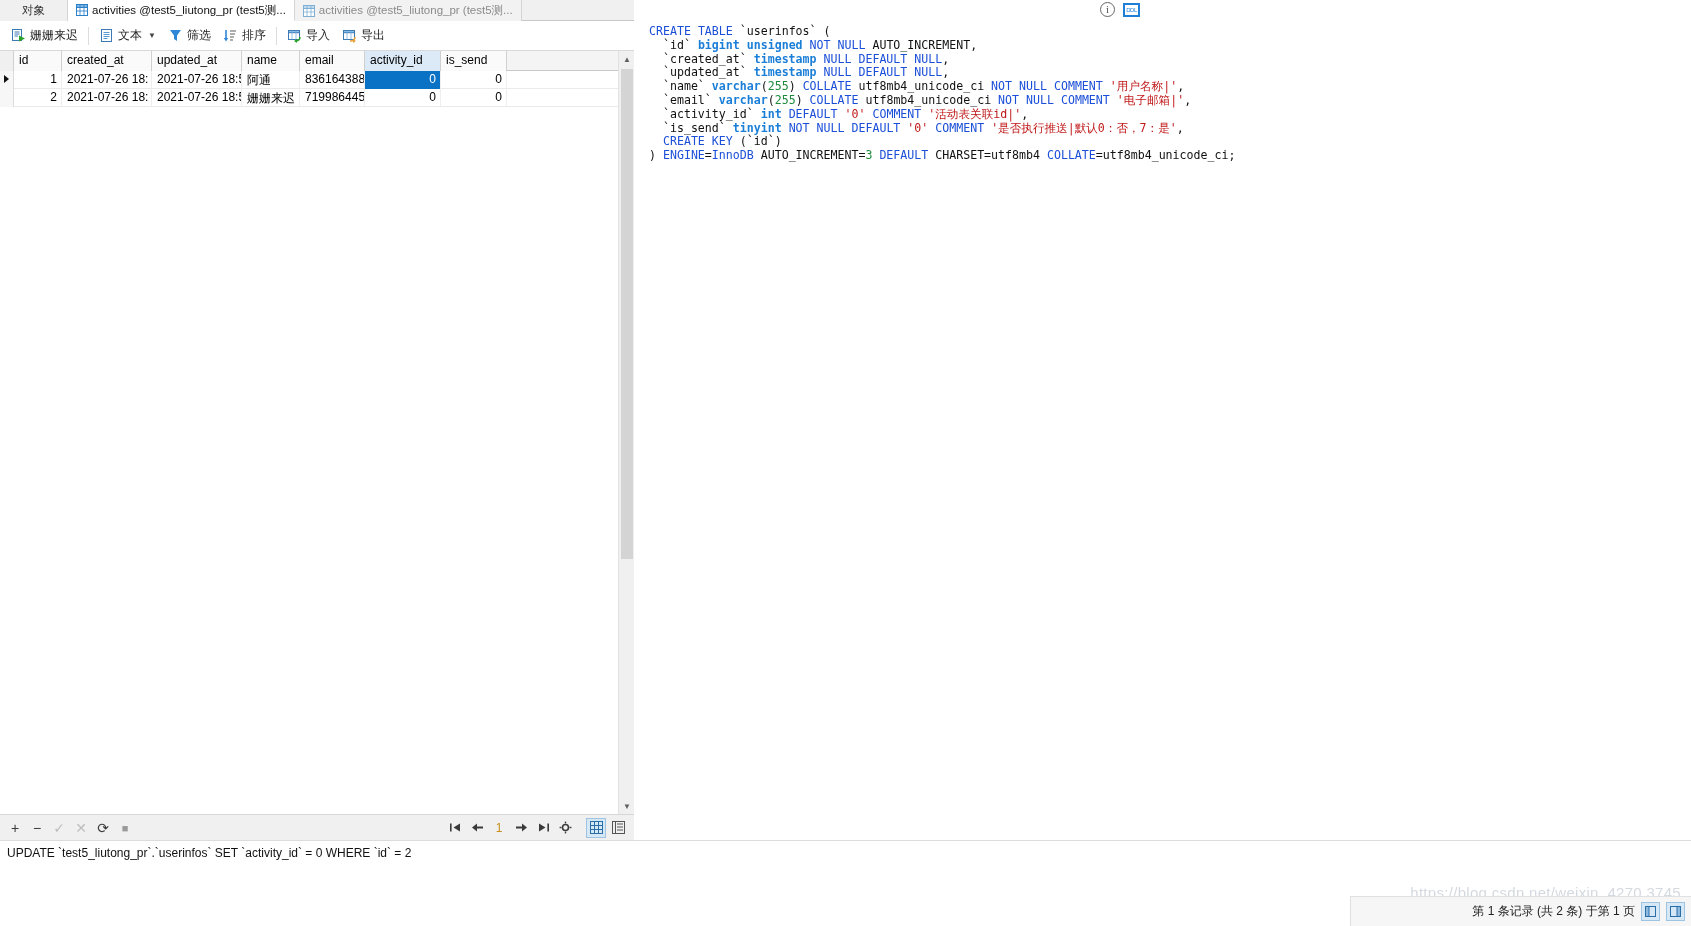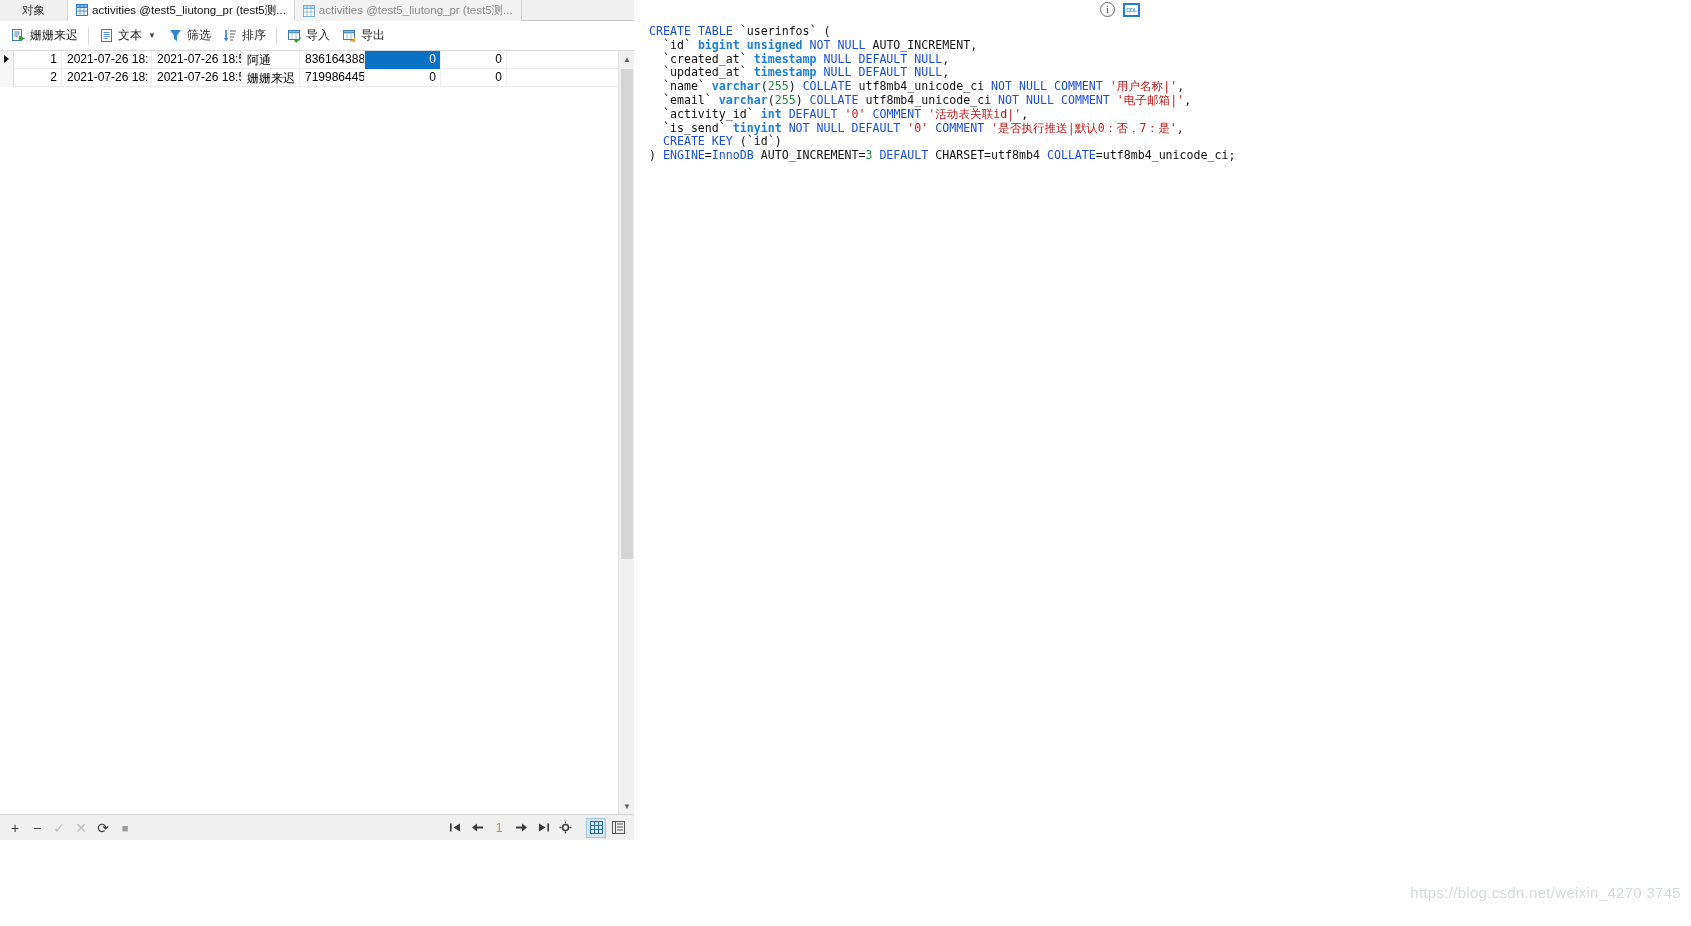--- a/index.html
+++ b/index.html
@@ -224,20 +224,30 @@
           <line x1="9" y1="2.5" x2="9" y2="11.5" stroke="#6ba6d8" stroke-width="0.7"></line>
           <path d="M8,13 q5,0 5,-4" stroke="#e8a33d" fill="none" stroke-width="1.5"></path>
           <polygon points="14,13 11,11 11,15" fill="#e8a33d"></polygon>
         </svg>
       </span>
       <span>导出</span>
     </div>
   </div>
 
   <div class="gridwrap">
+    <div class="gridhead">
+      <div class="gh rowmark"></div>
+      <div class="gh" style="width:48px">id</div>
+      <div class="gh" style="width:90px">created_at</div>
+      <div class="gh" style="width:90px">updated_at</div>
+      <div class="gh" style="width:58px">name</div>
+      <div class="gh" style="width:65px">email</div>
+      <div class="gh sel" style="width:76px">activity_id</div>
+      <div class="gh" style="width:66px">is_send</div>
+    </div>
 
     <div class="grow">
       <div class="gc rowmark">
         <span class="rowptr"></span>
       </div>
       <div class="gc num" style="width:48px">1</div>
       <div class="gc" style="width:90px">2021-07-26 18:</div>
       <div class="gc" style="width:90px">2021-07-26 18:5</div>
       <div class="gc" style="width:58px">阿通</div>
       <div class="gc" style="width:65px">836164388</div>
@@ -324,25 +334,43 @@
         <rect x="0.5" y="0.5" width="12" height="12" fill="none" stroke="#555"></rect>
         <line x1="3.5" y1="0.5" x2="3.5" y2="12.5" stroke="#555"></line>
         <line x1="5" y1="3" x2="11" y2="3" stroke="#555"></line>
         <line x1="5" y1="6" x2="11" y2="6" stroke="#555"></line>
         <line x1="5" y1="9" x2="11" y2="9" stroke="#555"></line>
       </svg>
     </div>
     <div style="width:6px"></div>
   </div>
 
+  <div class="statusbar">
+    <span class="sqltext">UPDATE `test5_liutong_pr`.`userinfos` SET `activity_id` = 0 WHERE `id` = 2</span>
+  </div>
 
   <div class="bottombar"></div>
 
   <div class="watermark">https://blog.csdn.net/weixin_4270 3745</div>
 
+  <div class="rightstatus">
+    <span>第 1 条记录 (共 2 条) 于第 1 页</span>
+    <span class="sbtn">
+      <svg width="11" height="11" viewBox="0 0 11 11">
+        <rect x="0.5" y="0.5" width="10" height="10" fill="none" stroke="#2a6ea8"></rect>
+        <rect x="0.5" y="0.5" width="3.5" height="10" fill="#8fb9dd" stroke="#2a6ea8"></rect>
+      </svg>
+    </span>
+    <span class="sbtn">
+      <svg width="11" height="11" viewBox="0 0 11 11">
+        <rect x="0.5" y="0.5" width="10" height="10" fill="none" stroke="#2a6ea8"></rect>
+        <rect x="7" y="0.5" width="3.5" height="10" fill="#8fb9dd" stroke="#2a6ea8"></rect>
+      </svg>
+    </span>
+  </div>
 
   <div class="sqlpanel">
     <div class="sqlicons">
       <span class="circ-i">i</span>
       <span class="ddl-ico">DDL</span>
     </div>
 
     <div class="sqlcode"><span class="k">CREATE</span> <span class="k">TABLE</span> <span class="p">`userinfos` (</span>
   <span class="p">`id`</span> <span class="t">bigint</span> <span class="t">unsigned</span> <span class="k">NOT</span> <span class="k">NULL</span> <span class="p">AUTO_INCREMENT,</span>
   <span class="p">`created_at`</span> <span class="t">timestamp</span> <span class="k">NULL</span> <span class="k">DEFAULT</span> <span class="k">NULL</span><span class="p">,</span>

